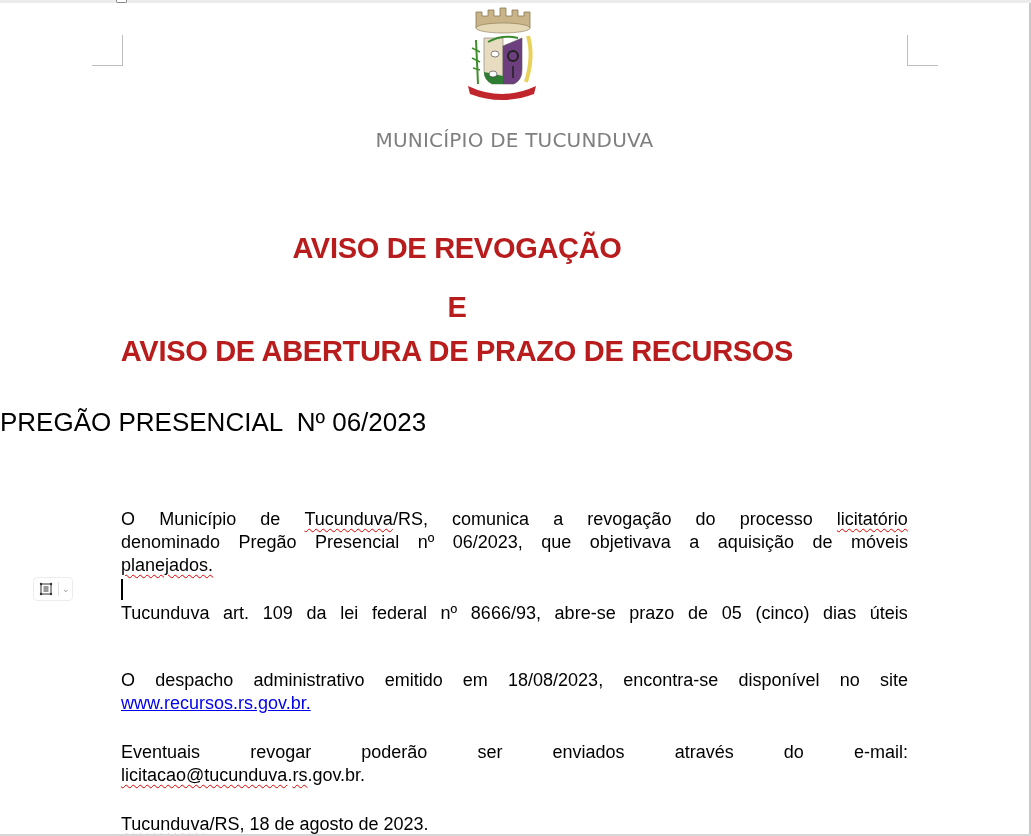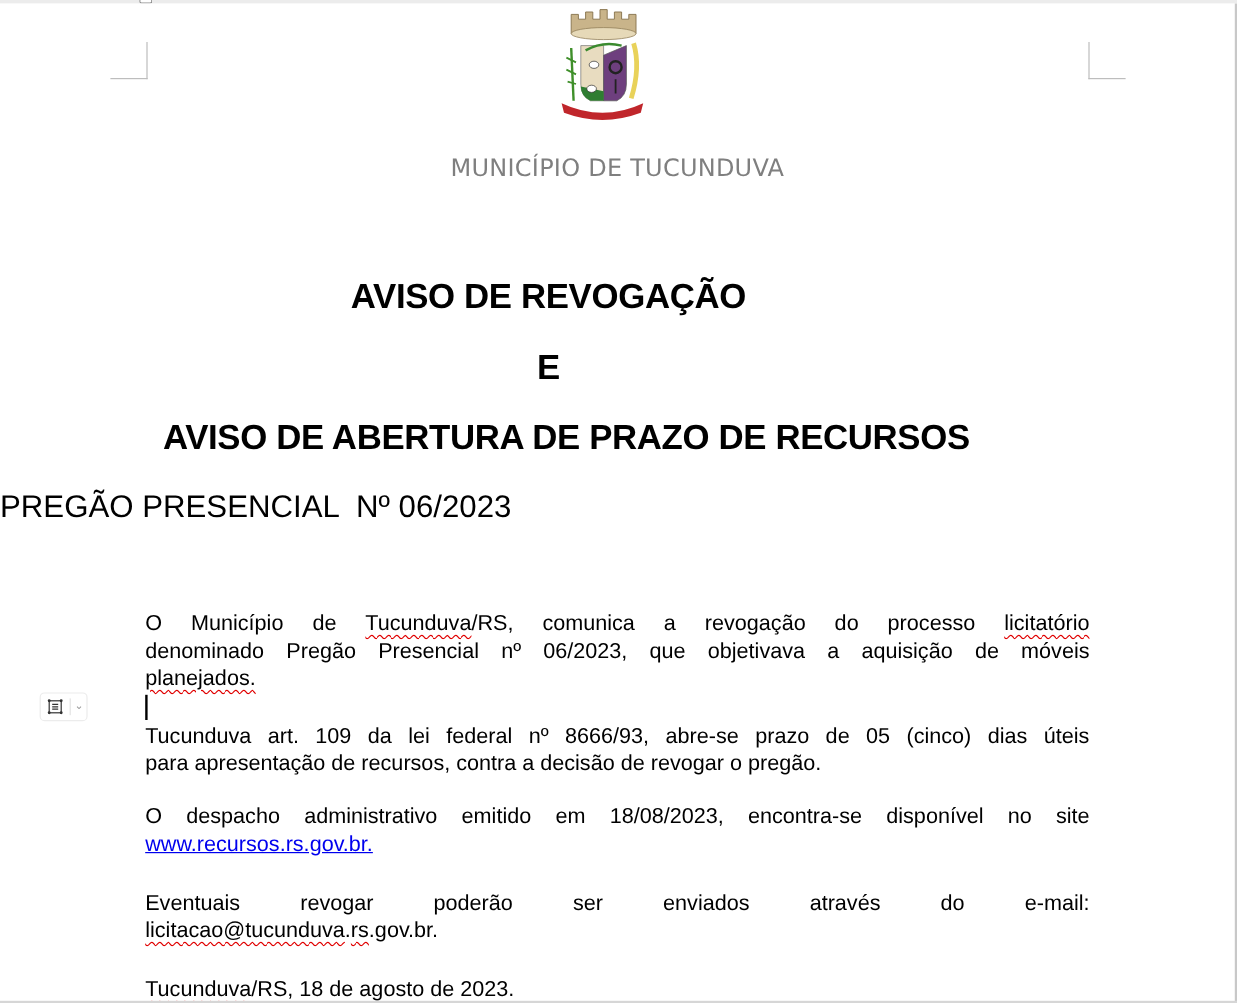--- a/index.html
+++ b/index.html
@@ -25,26 +25,26 @@
     font-size:20px; font-weight:normal; color:#7f7f7f; letter-spacing:0.2px;
     font-family:"DejaVu Sans", sans-serif;
   }
   .muni-sub {
     position:absolute; left:0; width:1029px; top:158px; text-align:center;
     font-size:16px; color:#7f7f7f;
     font-family:"DejaVu Sans", sans-serif;
   }
   .h1 {
     position:absolute; left:0; width:914px; text-align:center;
-    font-size:29px; font-weight:bold; color:#000000;
+    font-size:29px; font-weight:bold; color:#b91c1c;
     letter-spacing:-0.3px;
   }
   .h1.t1 { top:229px; }
   .h1.t2 { top:288px; }
-  .h1.t3 { top:346px; font-size:29px;padding-left:15px; }
+  .h1.t3 { top:332px; font-size:29px; }
   .h2 {
     position:absolute; left:0; width:1029px; top:404px; text-align:left;
     font-size:26px; color:#000; white-space:pre;
   }
 
   .para {
     position:absolute; left:121px; width:787px;
     font-size:18px; line-height:23px; color:#000; text-align:justify;
   }
   .p1 { top:505px; }
@@ -155,21 +155,20 @@
       <span>nº</span>
       <span>8666/93,</span>
       <span>abre-se</span>
       <span>prazo</span>
       <span>de</span>
       <span>05</span>
       <span>(cinco)</span>
       <span>dias</span>
       <span>úteis</span>
     </div>
-    <div>para apresentação de recursos, contra a decisão de revogar o pregão.</div>
   </div>
 
   <div class="para p3">
     <div class="justify-line">
       <span>O</span>
       <span>despacho</span>
       <span>administrativo</span>
       <span>emitido</span>
       <span>em</span>
       <span>18/08/2023,</span>

